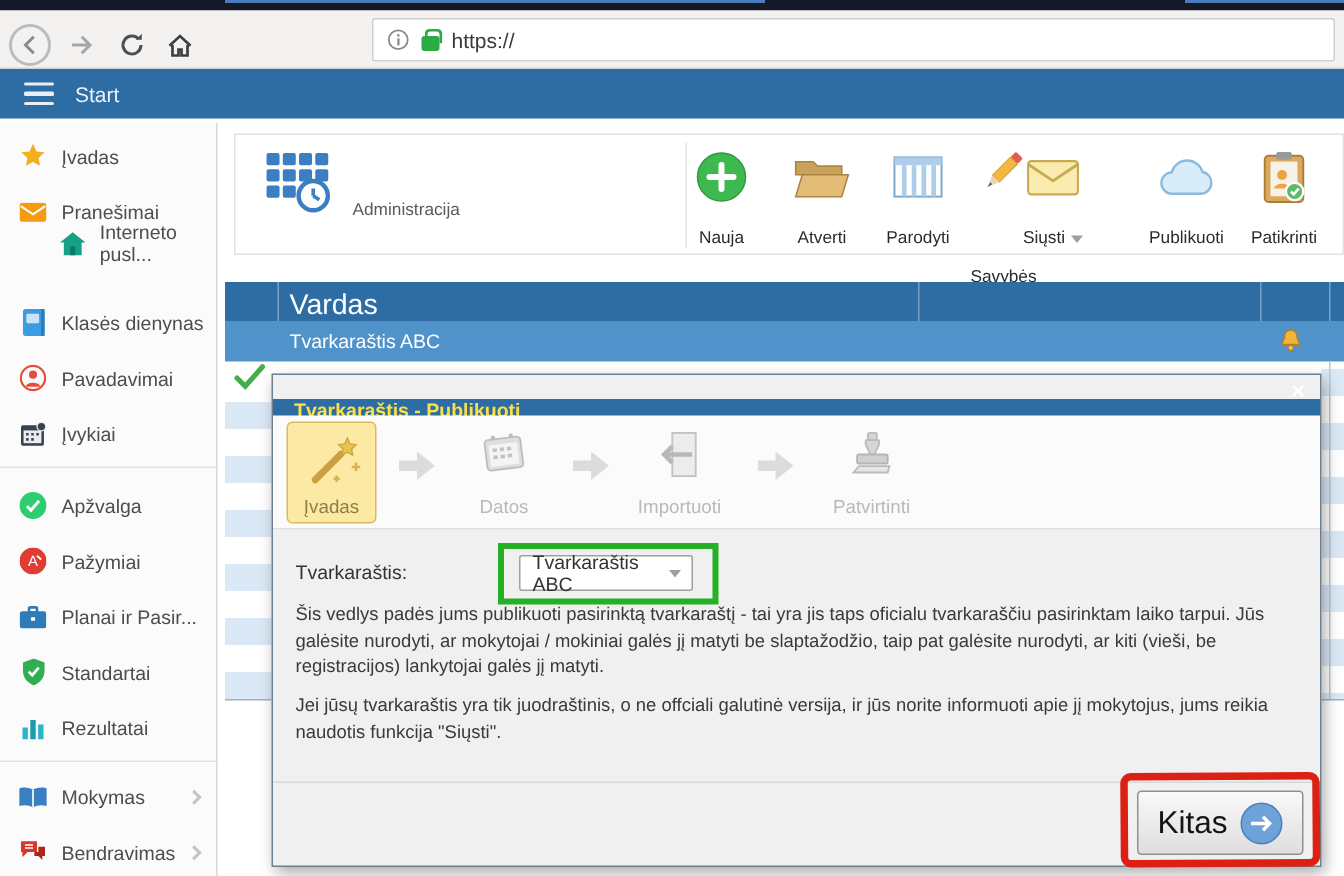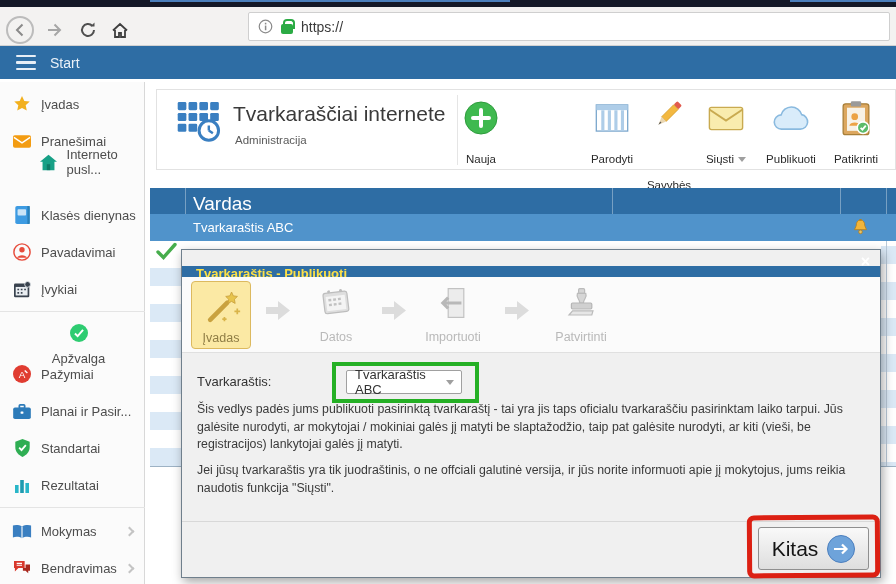--- a/index.html
+++ b/index.html
@@ -177,21 +177,21 @@
         <svg width="17" height="17" viewBox="0 0 20 20">
           <rect y="3" width="18" height="16" rx="1.5" fill="#39424e"></rect>
           <rect x="2" y="7" width="14" height="10" fill="#e9edf1"></rect>
           <path d="M4 9h2v2H4zm4 0h2v2H8zm4 0h2v2h-2zM4 13h2v2H4zm4 0h2v2H8z" fill="#39424e"></path>
           <circle cx="16" cy="4" r="3.4" fill="#39424e" stroke="#e9edf1"></circle>
         </svg>
       </span>
     <span>Įvykiai</span>
   </div>
   <div class="sb-div" style="top:229px;"></div>
-  <div class="sb-item" style="top:242px;flex-direction:column;">
+  <div class="sb-item" style="top:242px;">
     <span class="ic">
         <svg width="18" height="18" viewBox="0 0 20 20">
           <circle cx="10" cy="10" r="10" fill="#2ecc71"></circle>
           <path d="M5.5 10.5l3 3 6-7" fill="none" stroke="#fff" stroke-width="2.2"></path>
         </svg>
       </span>
     <span>Apžvalga</span>
   </div>
   <div class="sb-item" style="top:279px;">
     <span class="ic">
@@ -268,32 +268,40 @@
           <rect x="10" y="10" width="6.4" height="6" rx="1"></rect>
           <rect x="18" y="10" width="6.4" height="6" rx="1"></rect>
           <rect x="26" y="10" width="6.4" height="6" rx="1"></rect>
         <rect x="2" y="18" width="6.4" height="6" rx="1"></rect>
           <rect x="10" y="18" width="6.4" height="6" rx="1"></rect>
       </g>
       <circle cx="25" cy="23" r="7.2" fill="#fff" stroke="#3a7fc1" stroke-width="2.2"></circle>
       <path d="M25 23v-3.6M25 23l3 2" stroke="#3a7fc1" stroke-width="1.8" fill="none"></path>
     </svg>
   </span>
-  <span class="apptitle">Tvarkaraščiai internete</span>
   <span class="appsub">Administracija</span>
   <div class="vsep"></div>
 
   <div class="tool" style="left:291px;">
     <span class="icbox">
         <svg width="36" height="36" viewBox="0 0 36 36">
           <circle cx="18" cy="18" r="16" fill="#3fb94f" stroke="#2e9c3d"></circle>
           <path d="M18 10v16M10 18h16" stroke="#fff" stroke-width="4" stroke-linecap="round"></path>
         </svg>
       </span>
     <span class="tlabel">Nauja</span>
+  </div>
+  <div class="tool" style="left:358px;">
+    <span class="icbox">
+        <svg width="38" height="30" viewBox="0 0 26 20">
+          <path d="M1 3h8l2 2h11v4H1z" fill="#c9a35b" stroke="#a9853f" stroke-width=".7"></path>
+          <path d="M1 19l3-10h21l-3 10z" fill="#e3bd77" stroke="#a9853f" stroke-width=".7"></path>
+        </svg>
+      </span>
+    <span class="tlabel">Atverti</span>
   </div>
   <div class="tool" style="left:422px;">
     <span class="icbox">
         <svg width="34" height="30" viewBox="0 0 26 22">
           <rect x="1" y="1" width="24" height="20" fill="#fff" stroke="#7ba7cd"></rect>
           <rect x="1" y="1" width="24" height="4" fill="#aecde8"></rect>
           <path d="M6 5v16M11 5v16M16 5v16M21 5v16" stroke="#aecde8" stroke-width="2.4"></path>
         </svg>
       </span>
     <span class="tlabel">Parodyti</span>
@@ -304,21 +312,21 @@
           <g transform="rotate(45 13 13)">
             <rect x="10.5" y="1.5" width="5" height="4" rx="1" fill="#e25b4e"></rect>
             <rect x="10.5" y="5.5" width="5" height="13" fill="#f3b840" stroke="#d09b2b" stroke-width=".5"></rect>
             <path d="M10.5 18.5h5L13 24.5z" fill="#ead7b2"></path>
             <path d="M12.3 21.8 13 24.5l.7-2.7z" fill="#555"></path>
           </g>
         </svg>
       </span>
     <span class="tlabel">Savybės</span>
   </div>
-  <div class="tool" style="left:536px;">
+  <div class="tool" style="left:512px;">
     <span class="icbox">
         <svg width="36" height="25" viewBox="0 0 26 18">
           <rect x="1" y="1" width="24" height="16" rx="1.5" fill="#f9ecae" stroke="#c9aa50"></rect>
           <path d="M1 2.5l12 8 12-8" fill="none" stroke="#c9aa50" stroke-width="1.4"></path>
         </svg>
       </span>
     <span class="tlabel">
         <span>Siųsti</span>
         <span class="dd-caret"></span>
       </span>

